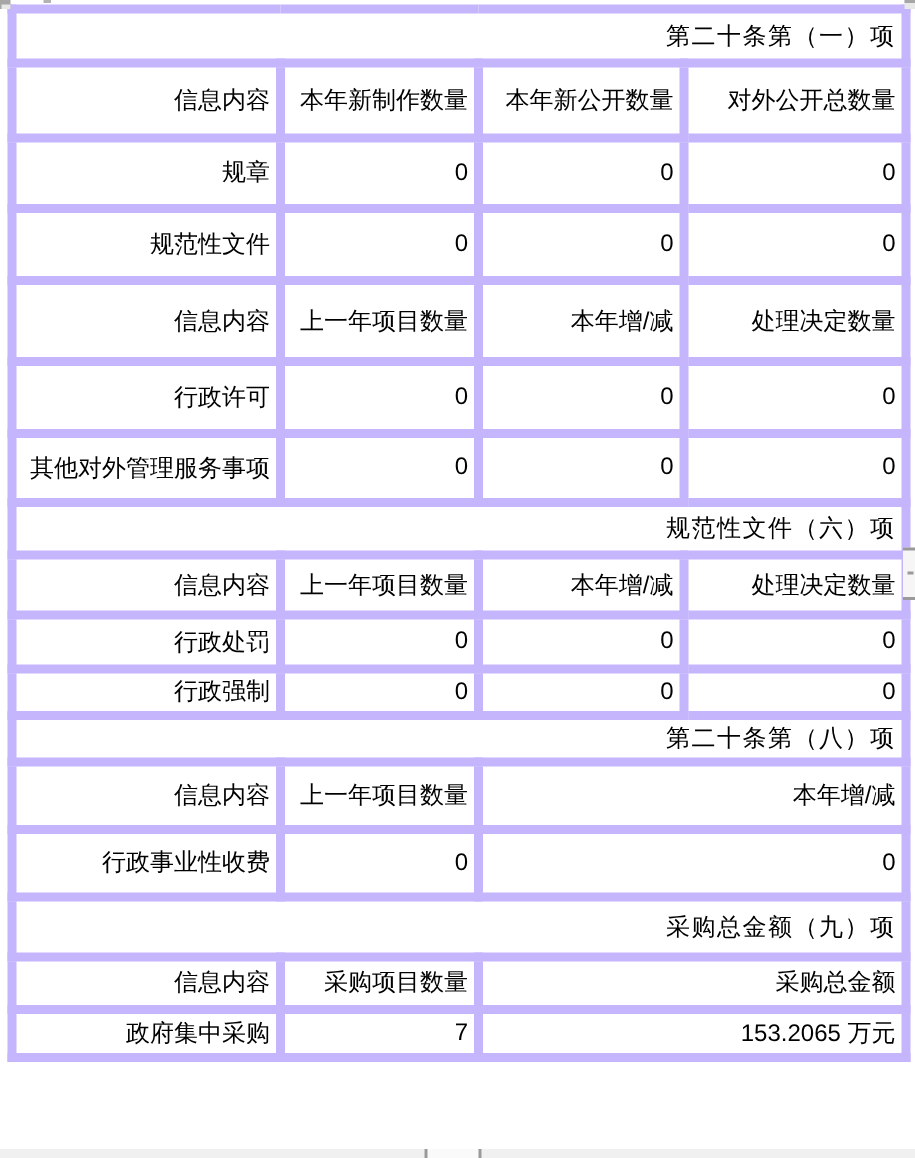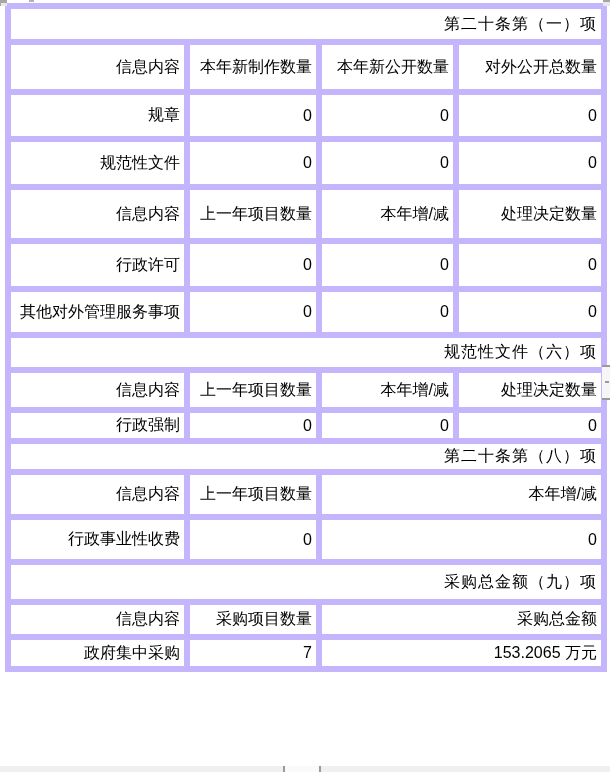--- a/index.html
+++ b/index.html
@@ -132,20 +132,26 @@
 
     <tr style="height:35px">
       <td colspan="4" class="section-title">规范性文件（六）项</td>
     </tr>
     <tr style="height:40px">
       <td>信息内容</td>
       <td>上一年项目数量</td>
       <td>本年增/减</td>
       <td>处理决定数量</td>
     </tr>
+    <tr style="height:36px">
+      <td>行政处罚</td>
+      <td>0</td>
+      <td>0</td>
+      <td>0</td>
+    </tr>
     <tr style="height:20px">
       <td>行政强制</td>
       <td>0</td>
       <td>0</td>
       <td>0</td>
     </tr>
 
     <tr style="height:24px">
       <td colspan="4" class="section-title">第二十条第（八）项</td>
     </tr>

